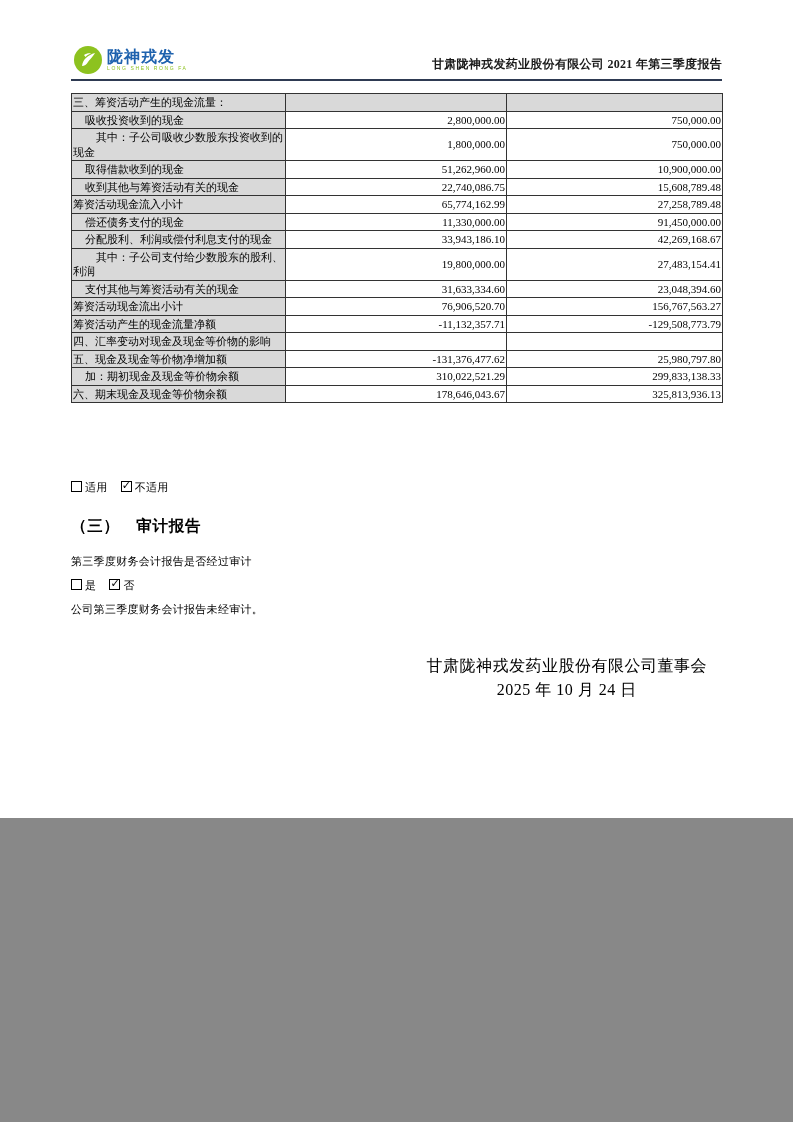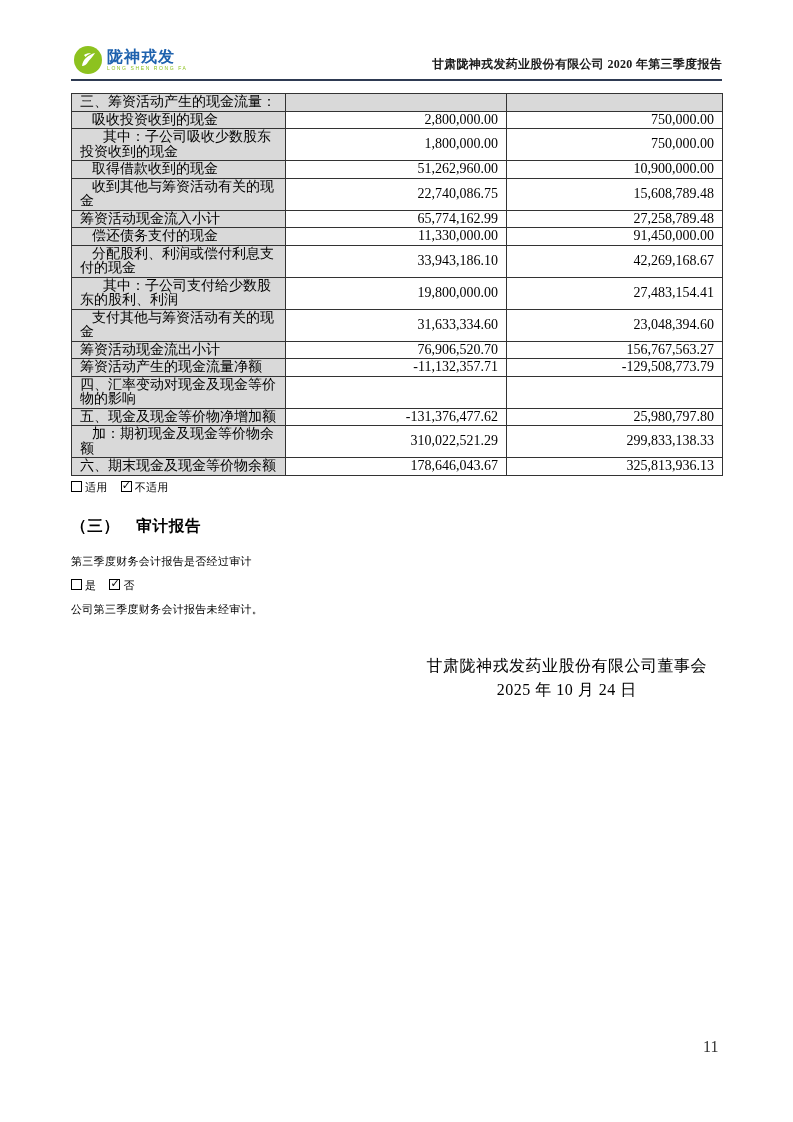--- a/index.html
+++ b/index.html
@@ -1,18 +1,18 @@
 <!DOCTYPE html>
 <html><head>
 <meta charset="utf-8">
 <style>
   html,body { margin:0; padding:0; background:#888; }
   .page {
     position:relative;
-    width:793px; height:1122px;
+    width:793px; height:818px;
     margin:0 auto;
     background:#ffffff;
     font-family:"Liberation Serif","DejaVu Serif",serif;
     color:#000;
     overflow:hidden;
   }
 
   
   .logo { position:absolute; left:73px; top:45px; display:flex; align-items:center; }
   .logo-mark { width:30px; height:30px; display:block; }
@@ -30,22 +30,22 @@
   
   table.cashflow {
     position:absolute; left:71px; top:93px; width:651px;
     border-collapse:collapse; table-layout:fixed;
   }
   table.cashflow col.c1 { width:214px; }
   table.cashflow col.c2 { width:221px; }
   table.cashflow col.c3 { width:216px; }
   table.cashflow td {
     border:1px solid #333;
-    font-size:14px; line-height:14.5px;
-    padding:1px 8px;
+    font-size:11px; line-height:14.5px;
+    padding:1px 1px;
     vertical-align:middle;
     word-break:break-all;
   }
   td.lbl { background:#d9d9d9; }
   td.num { text-align:right; padding-right:14px; font-size:11.5px; }
   td.num.shaded { background:#d9d9d9; }
   .ind0 { text-indent:0; }
   .ind1 { text-indent:12px; }
   .ind2 { text-indent:23px; }
 
@@ -91,21 +91,21 @@
     <svg class="logo-mark" viewBox="0 0 30 30" xmlns="http://www.w3.org/2000/svg">
       <circle cx="15" cy="15" r="14" fill="#8dc21f"></circle>
       <path d="M9 21 C10 14, 15 10, 22 8 C19 13, 17 14, 15 17 C13.5 19.5, 11.5 21, 9 21 Z" fill="#ffffff"></path>
       <path d="M11 10 C13 8.5, 16 8, 18 8.5 C15.5 9.5, 13.5 10.5, 12.5 12 Z" fill="#ffffff"></path>
     </svg>
     <span class="logo-text">
       <span class="logo-cn">陇神戎发</span>
       <span class="logo-en">LONG SHEN RONG FA</span>
     </span>
   </div>
-  <div class="header-title">甘肃陇神戎发药业股份有限公司 2020 年第三季度报告</div>
+  <div class="header-title">甘肃陇神戎发药业股份有限公司 2021 年第三季度报告</div>
   <div class="header-rule"></div>
 
   <table class="cashflow">
     <colgroup>
         <col class="c1">
         <col class="c2">
         <col class="c3">
       </colgroup>
     <tbody id="cashflow-body">
         <tr>

